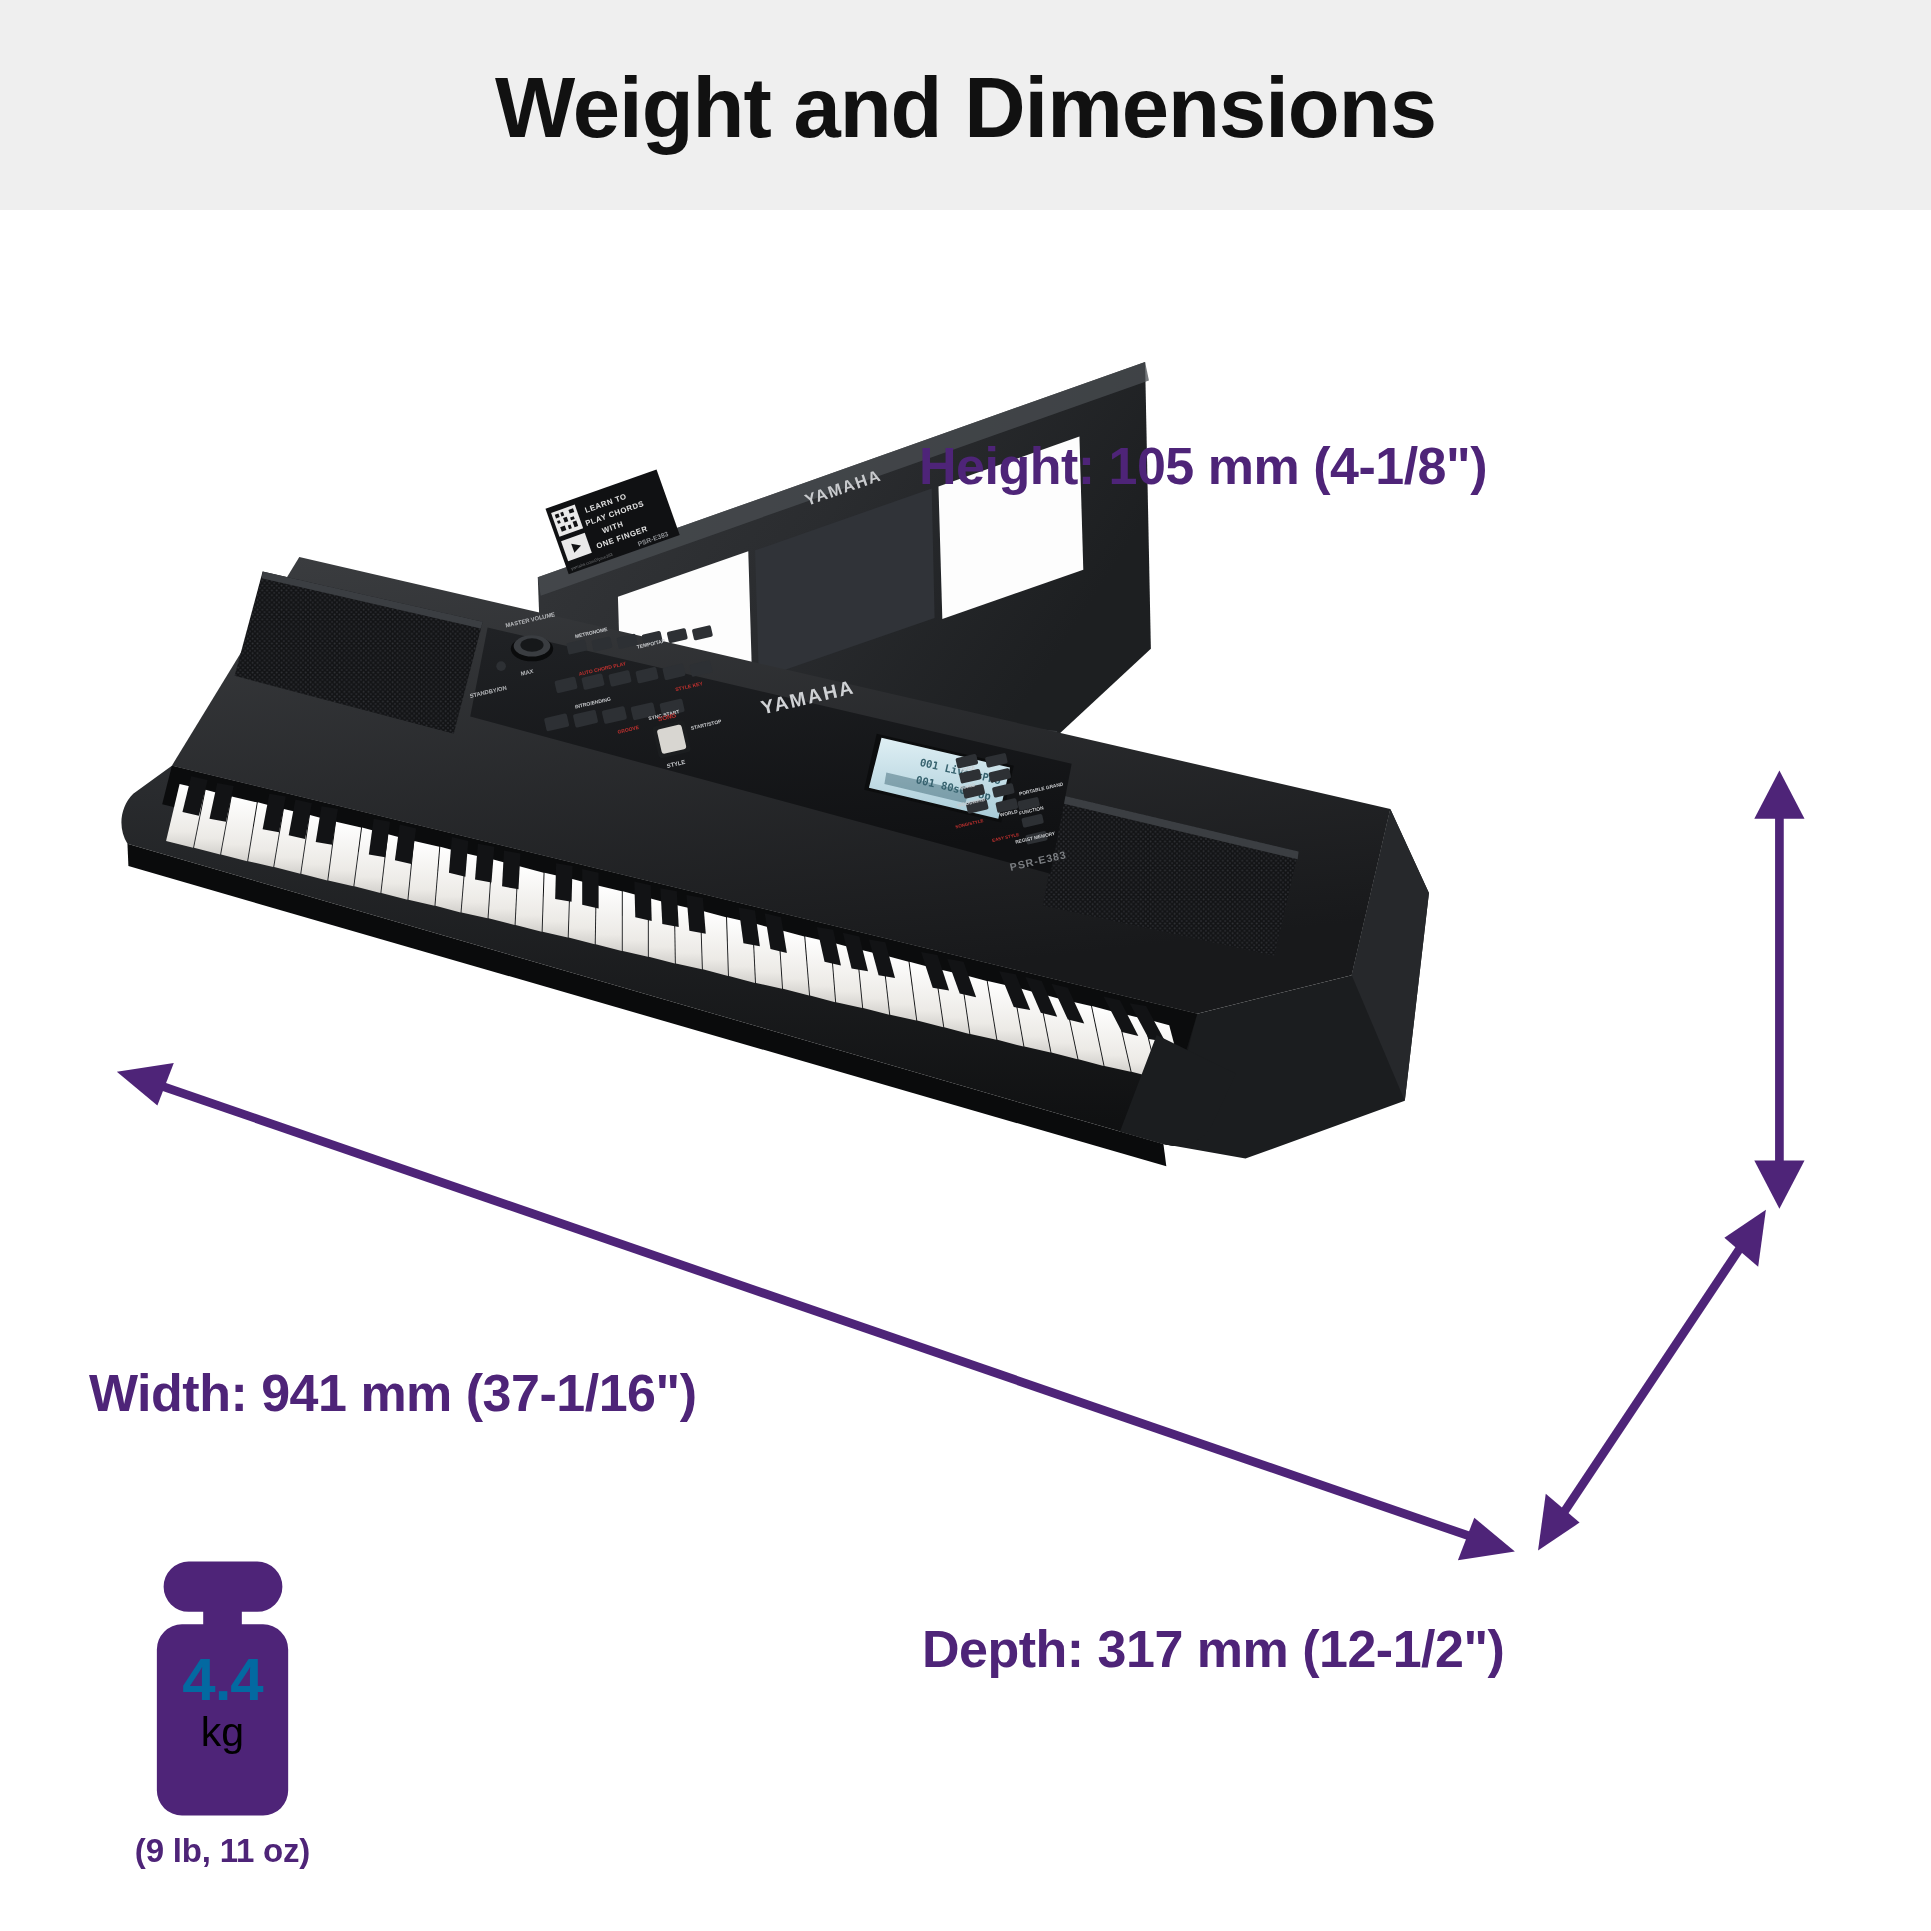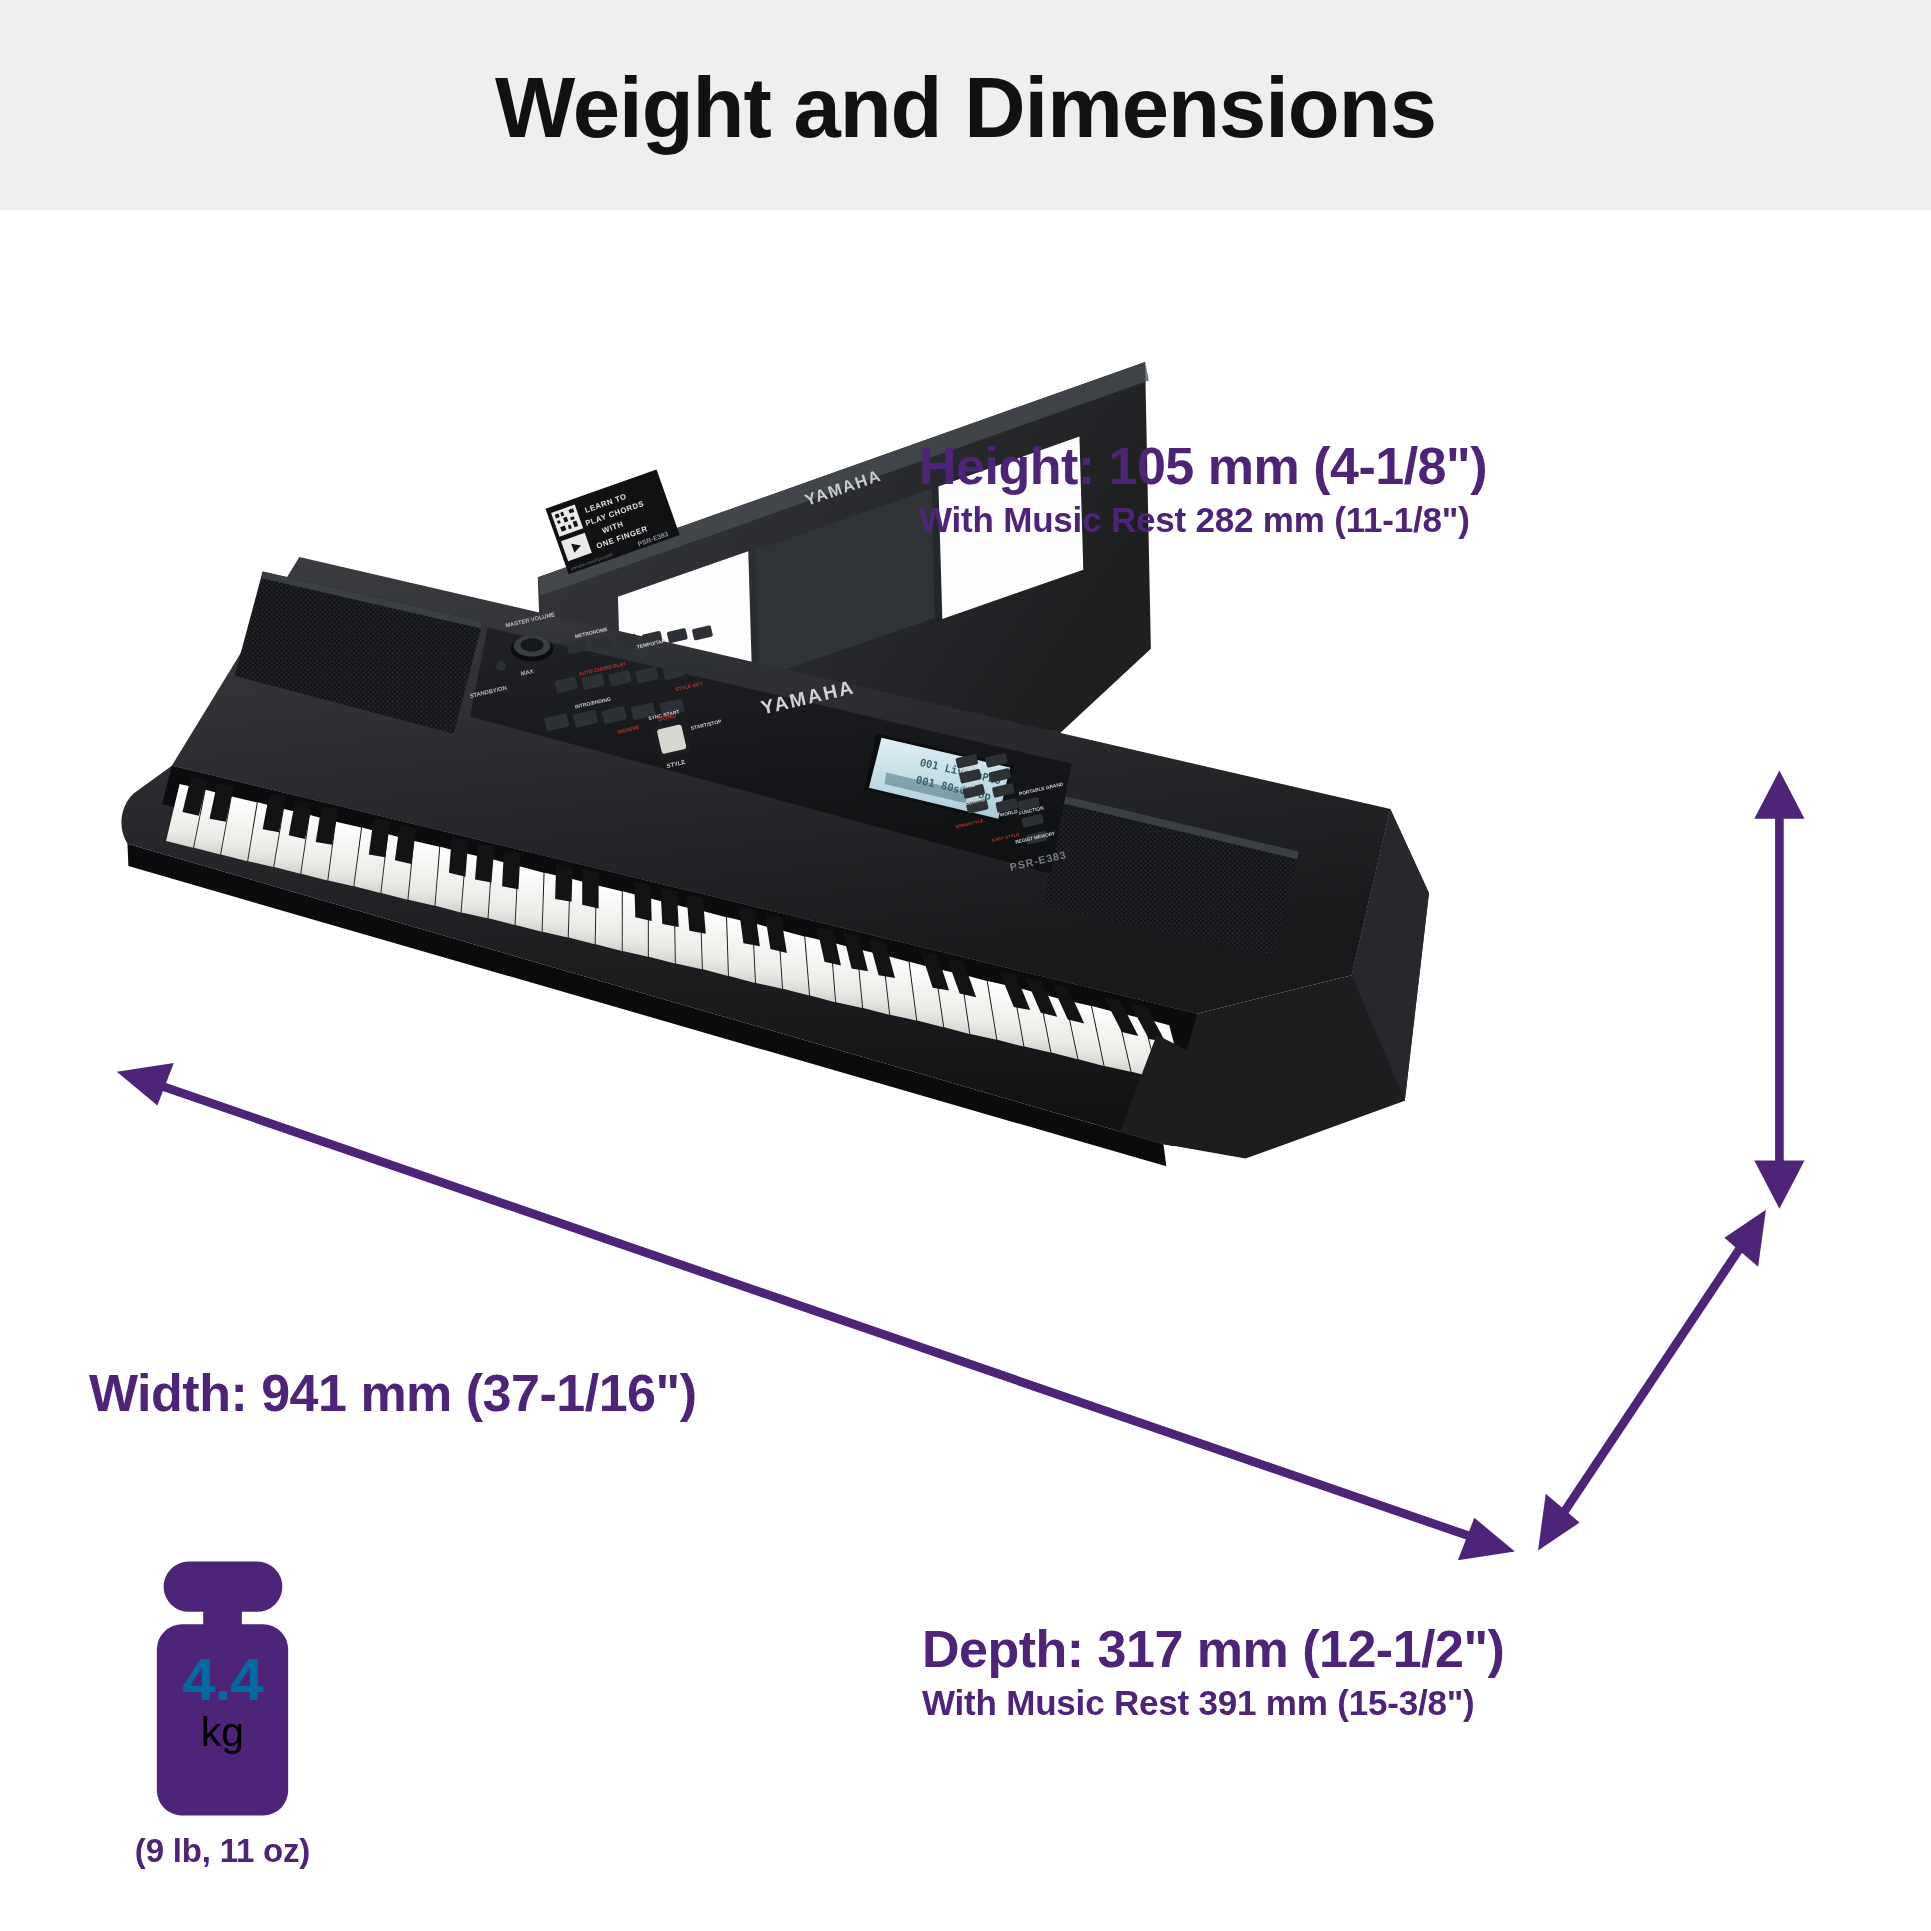--- a/index.html
+++ b/index.html
@@ -388,30 +388,28 @@
       <line x1="1816" y1="1272" x2="1606" y2="1587"></line>
     </g>
     <g fill="#4e2478">
       <path d="M1829,1253 L1821,1312 L1786,1282 Z"></path>
       <path d="M1593,1606 L1601,1547 L1636,1577 Z"></path>
     </g>
   </svg>
 
   <div class="dim-label" id="height-label">
     <div class="dim-primary">Height: 105 mm (4-1/8")</div>
-    <div class="dim-secondary">With Music Rest 282 mm (11-1/8")</div>
   </div>
 
   <div class="dim-label" id="width-label">
     <div class="dim-primary">Width: 941 mm (37-1/16")</div>
   </div>
 
   <div class="dim-label" id="depth-label">
     <div class="dim-primary">Depth: 317 mm (12-1/2")</div>
-    <div class="dim-secondary">With Music Rest 391 mm (15-3/8")</div>
   </div>
 
   <div id="weight-group">
     <div id="weight-icon">
       <svg class="weight-svg" width="208" height="280" viewBox="0 0 215 290" xmlns="http://www.w3.org/2000/svg">
         <path d="M72,12 h71 a26,26 0 0 1 0,52 h-16 v13 h22 a26,26 0 0 1 26,26 v146 a26,26 0 0 1 -26,26 h-84 a26,26 0 0 1 -26,-26 v-146 a26,26 0 0 1 26,-26 h22 v-13 h-15 a26,26 0 0 1 0,-52 z" fill="#4e2478"></path>
       </svg>
       <div class="weight-val">4.4</div>
       <div class="weight-unit">kg</div>
     </div>

